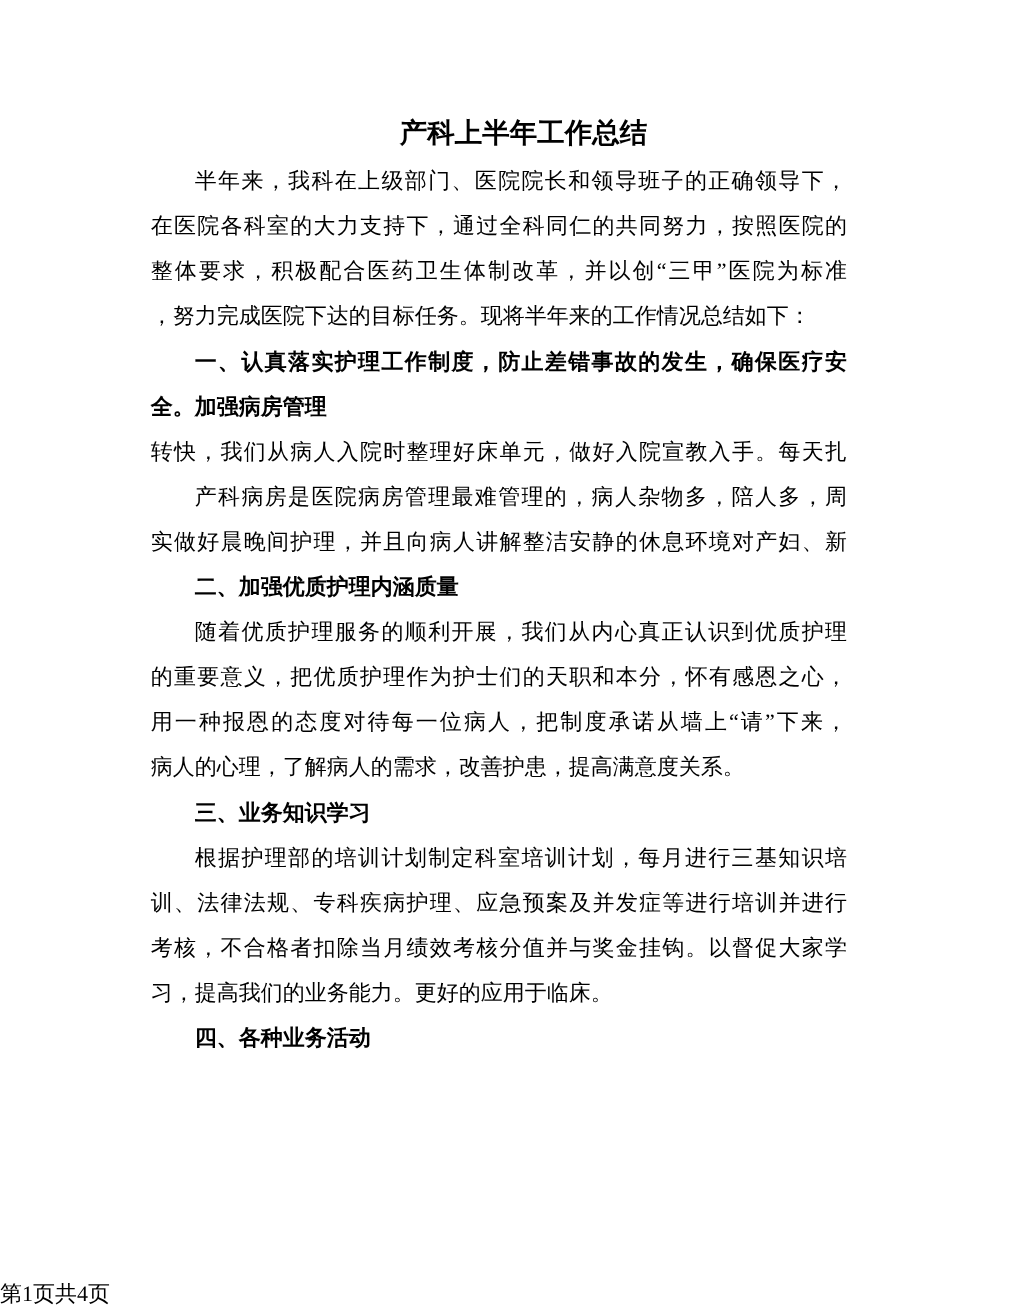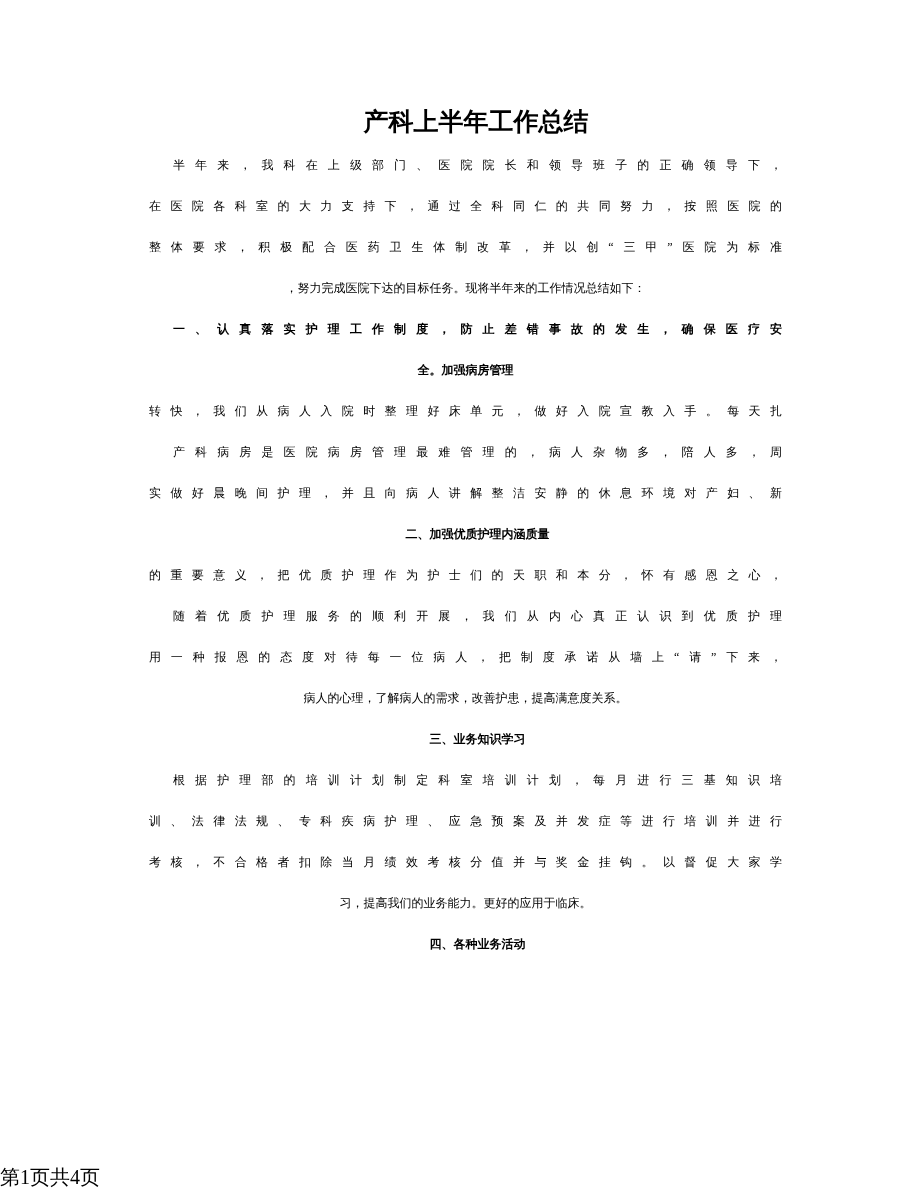--- a/index.html
+++ b/index.html
@@ -19,35 +19,35 @@
     text-align: center;
     font-family: Liberation Serif, serif;
     font-weight: bold;
     font-size: 25px;
     line-height: 30px;
     letter-spacing: 0px;
   }
   .doc-body {
     position: absolute;
     top: 145px;
-    left: 149px;
+    left: 137px;
     width: 633px;
     font-family: "Liberation Serif", serif;
-    font-size: 12px;
+    font-size: 20px;
     line-height: 41px;
   }
   .block { margin: 0; }
   .block.heading {
     font-family: "Liberation Sans", sans-serif;
     font-weight: bold;
   }
   .line {
     height: 41px;
     white-space: nowrap;
-    text-align: center;
+    text-align: left;
   }
   .line.fill {
     white-space: normal;
     text-align: justify;
     text-align-last: justify;
   }
   .line.first { text-indent: 2em; }
   .doc-footer {
     position: absolute;
     top: 1165px;
@@ -78,22 +78,22 @@
       </div>
       <div class="block paragraph">
         <div class="line fill">转快，我们从病人入院时整理好床单元，做好入院宣教入手。每天扎</div>
         <div class="line first fill">产科病房是医院病房管理最难管理的，病人杂物多，陪人多，周</div>
         <div class="line fill">实做好晨晚间护理，并且向病人讲解整洁安静的休息环境对产妇、新</div>
       </div>
       <div class="block heading">
         <div class="line first">二、加强优质护理内涵质量</div>
       </div>
       <div class="block paragraph">
+        <div class="line first fill">随着优质护理服务的顺利开展，我们从内心真正认识到优质护理</div>
         <div class="line fill">的重要意义，把优质护理作为护士们的天职和本分，怀有感恩之心，</div>
-        <div class="line first fill">随着优质护理服务的顺利开展，我们从内心真正认识到优质护理</div>
         <div class="line fill">用一种报恩的态度对待每一位病人，把制度承诺从墙上“请”下来，</div>
         <div class="line">病人的心理，了解病人的需求，改善护患，提高满意度关系。</div>
       </div>
       <div class="block heading">
         <div class="line first">三、业务知识学习</div>
       </div>
       <div class="block paragraph">
         <div class="line first fill">根据护理部的培训计划制定科室培训计划，每月进行三基知识培</div>
         <div class="line fill">训、法律法规、专科疾病护理、应急预案及并发症等进行培训并进行</div>
         <div class="line fill">考核，不合格者扣除当月绩效考核分值并与奖金挂钩。以督促大家学</div>

